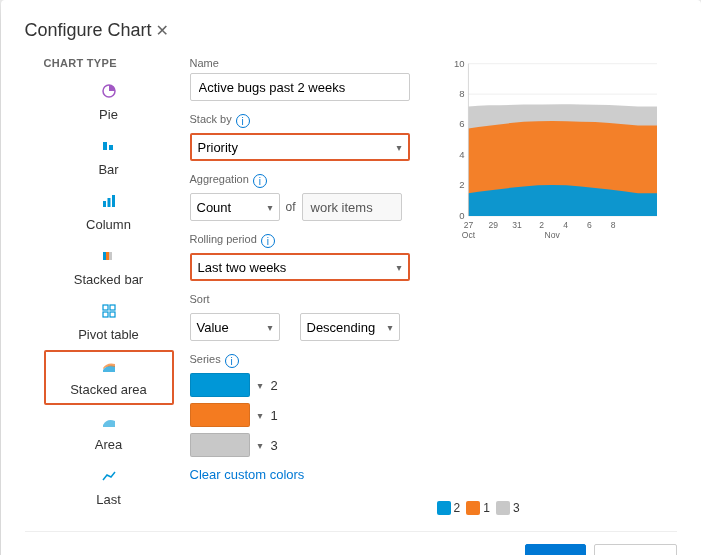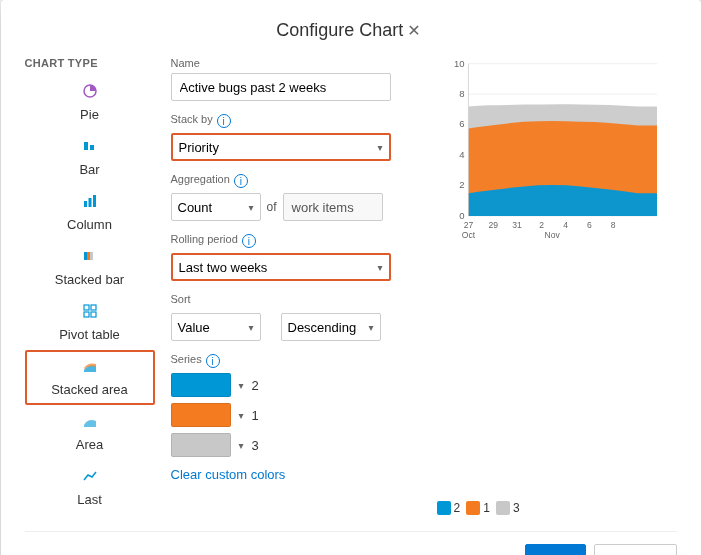--- a/index.html
+++ b/index.html
@@ -18,21 +18,21 @@
       min-height: 550px;
       border-radius: 4px;
       box-shadow: 0 4px 20px rgba(0,0,0,0.2);
       position: relative;
       padding: 20px 24px 16px 24px;
       display: flex;
       flex-direction: column;
     }
     .dialog-header {
       display: flex;
-      justify-content: center;
+      justify-content: flex-start;
       align-items: center;
       margin-bottom: 16px;
     }
     .dialog-title {
       font-size: 18px;
       font-weight: 400;
       color: #333;
     }
     .close-btn {
       background: none;
@@ -45,20 +45,21 @@
     }
     .dialog-body {
       display: flex;
       flex: 1;
       gap: 0;
     }
     
     .sidebar {
       width: 130px;
       flex-shrink: 0;
+      margin-left: 19px;
     }
     .sidebar-label {
       font-size: 11px;
       color: #666;
       margin-bottom: 6px;
       font-weight: 600;
       text-transform: uppercase;
       letter-spacing: 0.3px;
     }
     .sidebar-item {

